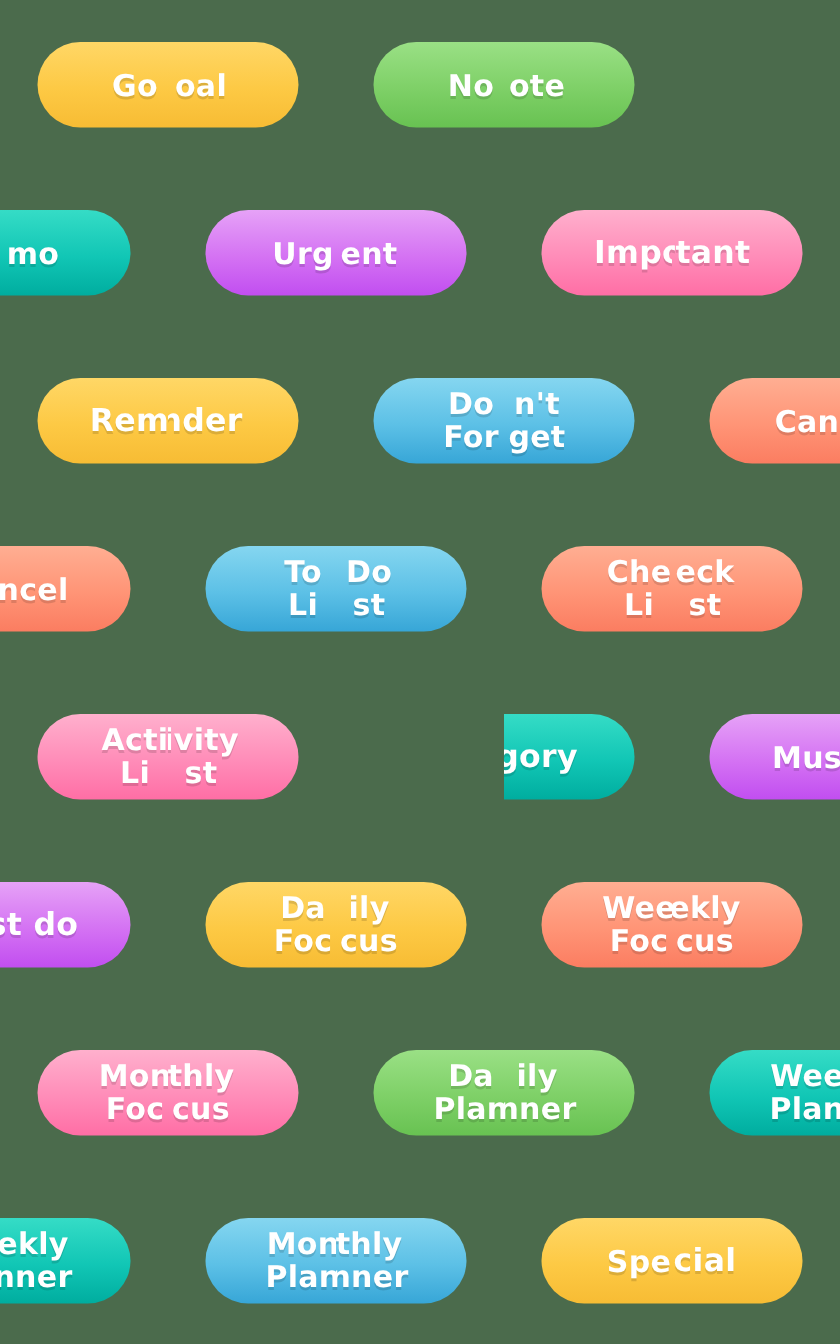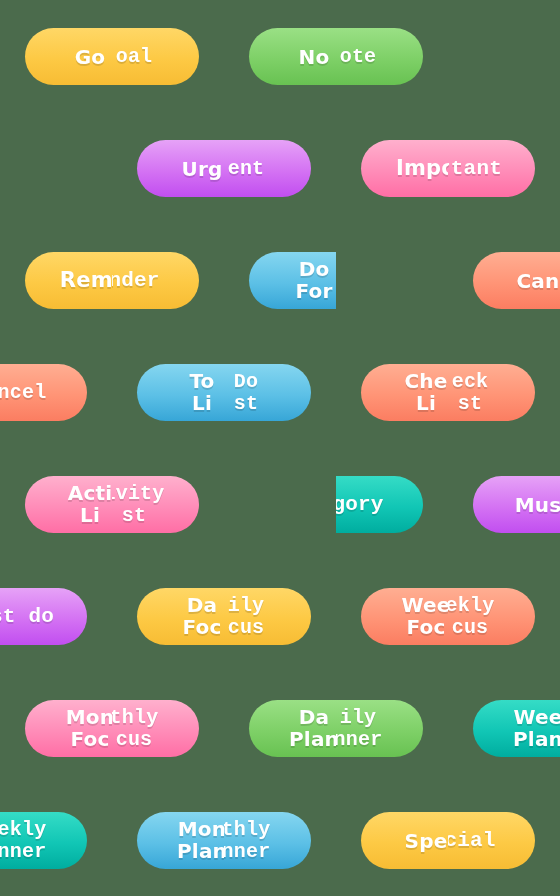--- a/index.html
+++ b/index.html
@@ -44,21 +44,21 @@
     color: #ffffff;
     font-weight: bold;
     font-family: "DejaVu Sans", sans-serif;
     letter-spacing: 0.2px;
     white-space: pre;
   }
 
   
   .pill.half-left  { left: 25px; }
   
-  .pill.half-right { left: -43px; font-family: Liberation Mono, monospace; }
+  .pill.half-right { left: -43px; }
 
   
   .pill-text {
     display: block;
     width: 130px;
     text-align: center;
     font-size: 20px;
     text-shadow: 0 2px 0 rgba(0,0,0,0.13);
   }
   .pill-text.two-line {
@@ -85,20 +85,23 @@
     </div>
     <div class="sticker-cell" style="left: 112px; top: 0px;">
       <div class="pill c-yellow half-right"><span class="pill-text ">oal</span></div>
     </div>
     <div class="sticker-cell" style="left: 224px; top: 0px;">
       <div class="pill c-green half-left"><span class="pill-text ">No</span></div>
     </div>
     <div class="sticker-cell" style="left: 336px; top: 0px;">
       <div class="pill c-green half-right"><span class="pill-text ">ote</span></div>
     </div>
+    <div class="sticker-cell" style="left: 0px; top: 112px;">
+      <div class="pill c-teal half-right"><span class="pill-text ">mo</span></div>
+    </div>
     <div class="sticker-cell" style="left: 112px; top: 112px;">
       <div class="pill c-purple half-left"><span class="pill-text ">Urg</span></div>
     </div>
     <div class="sticker-cell" style="left: 224px; top: 112px;">
       <div class="pill c-purple half-right"><span class="pill-text ">ent</span></div>
     </div>
     <div class="sticker-cell" style="left: 336px; top: 112px;">
       <div class="pill c-pink half-left"><span class="pill-text small">Impo</span></div>
     </div>
     <div class="sticker-cell" style="left: 448px; top: 112px;">
@@ -107,20 +110,24 @@
     <div class="sticker-cell" style="left: 0px; top: 224px;">
       <div class="pill c-yellow half-left"><span class="pill-text small">Remi</span></div>
     </div>
     <div class="sticker-cell" style="left: 112px; top: 224px;">
       <div class="pill c-yellow half-right"><span class="pill-text small">nder</span></div>
     </div>
     <div class="sticker-cell" style="left: 224px; top: 224px;">
       <div class="pill c-blue half-left"><span class="pill-text two-line">Do
 For</span></div>
     </div>
+    <div class="sticker-cell" style="left: 336px; top: 224px;">
+      <div class="pill c-blue half-right"><span class="pill-text two-line">n't
+get</span></div>
+    </div>
     <div class="sticker-cell" style="left: 448px; top: 224px;">
       <div class="pill c-coral half-left"><span class="pill-text ">Can</span></div>
     </div>
     <div class="sticker-cell" style="left: 0px; top: 336px;">
       <div class="pill c-coral half-right"><span class="pill-text ">ncel</span></div>
     </div>
     <div class="sticker-cell" style="left: 112px; top: 336px;">
       <div class="pill c-blue half-left"><span class="pill-text two-line">To
 Li</span></div>
     </div>

